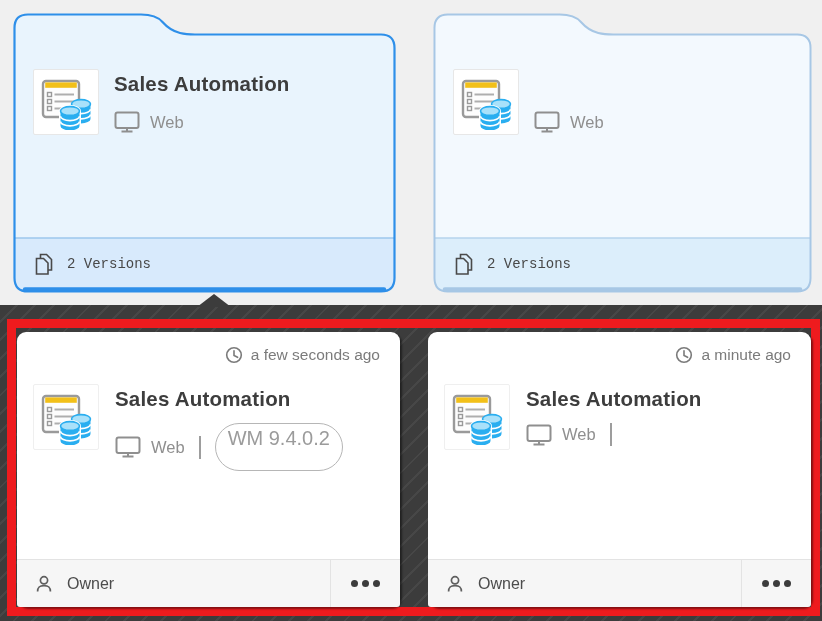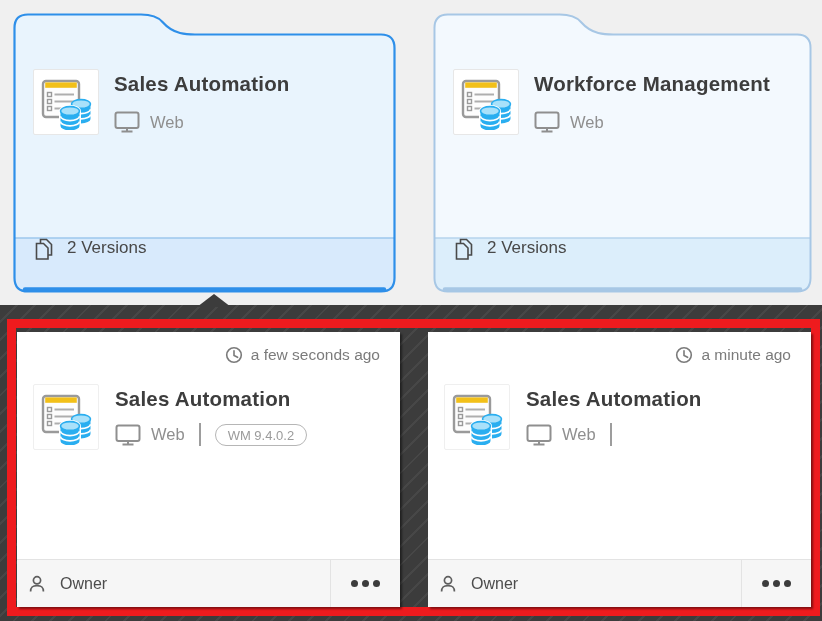--- a/index.html
+++ b/index.html
@@ -15,54 +15,54 @@
 
   .icon-tile { position:absolute; width:66px; height:66px; background:#fff; border:1px solid #e7e7e7;
                border-radius:2px; display:flex; align-items:center; justify-content:center; }
   .folder-card .icon-tile { left:20px; top:56px; }
 
   .app-title { position:absolute; left:101px; top:59px; font-size:20.5px; font-weight:700;
                color:#3d3d3d; letter-spacing:.2px; white-space:nowrap; }
   .platform-row { position:absolute; left:101px; top:98px; display:flex; align-items:center; gap:10px;
                   color:#8f8f8f; font-size:16.5px; }
   .folder-footer { position:absolute; left:0; top:225px; width:100%; height:52px;
-                   display:flex; padding-left:21px; gap:13px;
-                   color:#484848; font-size:17px; }
+                   display:flex; align-items:center; padding-left:21px; gap:13px;
+                   color:#484848; font-size:14px;font-family:Liberation Mono, monospace; }
 
   
   .dark-area { position:absolute; left:0; top:305px; width:822px; height:316px;
                background:repeating-linear-gradient(135deg,#3c3c3c 0px,#3c3c3c 11px,#474747 11px,#474747 13px); }
   .pointer-triangle { position:absolute; left:197px; top:294px; width:0; height:0;
                       border-left:17px solid transparent; border-right:17px solid transparent;
                       border-bottom:13px solid #3c3c3c; }
 
   
   .red-panel { position:absolute; left:7px; top:319px; width:813px; height:297px;
                border:9px solid #ee1b1e; }
 
   .version-card { position:absolute; top:4px; width:383px; height:275px; background:#fff;
-                  border-radius:0; box-shadow:2px 2px 2px rgba(0,0,0,.45); cursor:pointer; }
+                  border-radius:9px; box-shadow:2px 2px 2px rgba(0,0,0,.45); cursor:pointer; }
   .version-card.v1 { left:1px; }
   .version-card.v2 { left:412px; }
 
   .timestamp { position:absolute; top:14px; right:20px; display:flex; align-items:center; gap:8px;
                color:#7b7b7b; font-size:15.5px; }
   .version-card .icon-tile { left:16px; top:52px; border-color:#efefef; }
   .version-card .app-title { left:98px; top:55px; }
   .meta-row { position:absolute; left:98px; top:91px; display:flex; align-items:center;
               color:#8f8f8f; font-size:16.5px; }
   .meta-row .plat-label { margin-left:10px; }
   .meta-sep { width:2px; height:23px; background:#9d9d9d; margin:0 14px; }
-  .badge { font-size:13px; padding:3px 12px 2px 12px; border-radius:999px; border:1.5px solid; white-space:nowrap; }
+  .badge { font-size:20px; padding:3px 12px 20px 12px; border-radius:999px; border:1.5px solid; white-space:nowrap; }
   .badge.gray   { color:#9b9b9b; border-color:#b6b6b6; }
   .badge.orange { color:#ef8c15; border-color:#f2a443; }
 
   .card-footer { position:absolute; left:0; bottom:0; width:100%; height:48px; background:#f6f6f6;
                  border-top:1px solid #e3e3e3; border-radius:0 0 3px 3px; display:flex; align-items:stretch; }
-  .owner-box { flex:1; display:flex; align-items:center; gap:13px; padding-left:10px;
+  .owner-box { flex:1; display:flex; align-items:center; gap:13px; padding-left:17px;
                color:#4c4c4c; font-size:16px;text-align:center; }
   .menu-btn { width:70px; border-left:1px solid #e3e3e3; display:flex; align-items:center;
               justify-content:center; gap:4px; cursor:pointer; }
   .menu-btn .dot { width:7px; height:7px; border-radius:50%; background:#3c3c3c; }
 
   svg { display:block; }
   .hidden-defs { position:absolute; width:0; height:0; overflow:hidden; }
 </style>
 </head>
 <body>
@@ -152,21 +152,20 @@
         <path d="M1.5,225 L381.5,225 L381.5,265 Q381.5,278.5 368,278.5 L15,278.5 Q1.5,278.5 1.5,265 Z" fill="#dceefb"></path>
         <line x1="1.5" y1="225" x2="381.5" y2="225" stroke="#b6d3ec" stroke-width="1.3"></line>
         <path d="M1.5,15 Q1.5,1.5 15,1.5 L128,1.5 Q143,1.5 149.5,9 Q157,17.5 167,20 Q173,21.5 182,21.5 L368,21.5 Q381.5,21.5 381.5,35 L381.5,265 Q381.5,278.5 368,278.5 L15,278.5 Q1.5,278.5 1.5,265 Z" fill="none" stroke="#a7c7e5" stroke-width="2"></path>
         <path d="M12,276.5 L371,276.5" stroke="#a7c7e5" stroke-width="4.5" stroke-linecap="round"></path>
       </svg>
       <div class="icon-tile">
         <svg width="56" height="56" viewBox="0 0 56 56">
             <use href="#appicon"></use>
           </svg>
       </div>
-      <div class="app-title">Workforce Management</div>
       <div class="platform-row">
         <svg width="26" height="22" viewBox="0 0 26 22">
             <use href="#monitor"></use>
           </svg>
         <span>Web</span>
       </div>
       <div class="folder-footer">
         <svg width="20" height="22" viewBox="0 0 20 22">
             <use href="#pages"></use>
           </svg>

